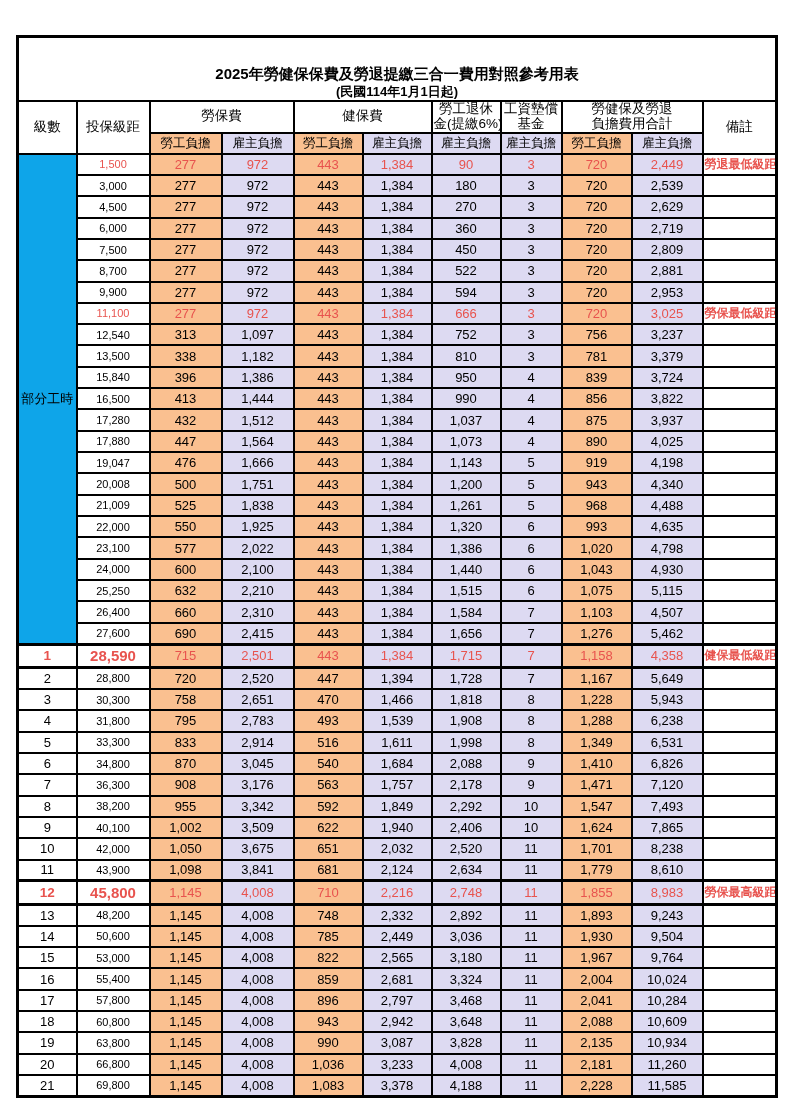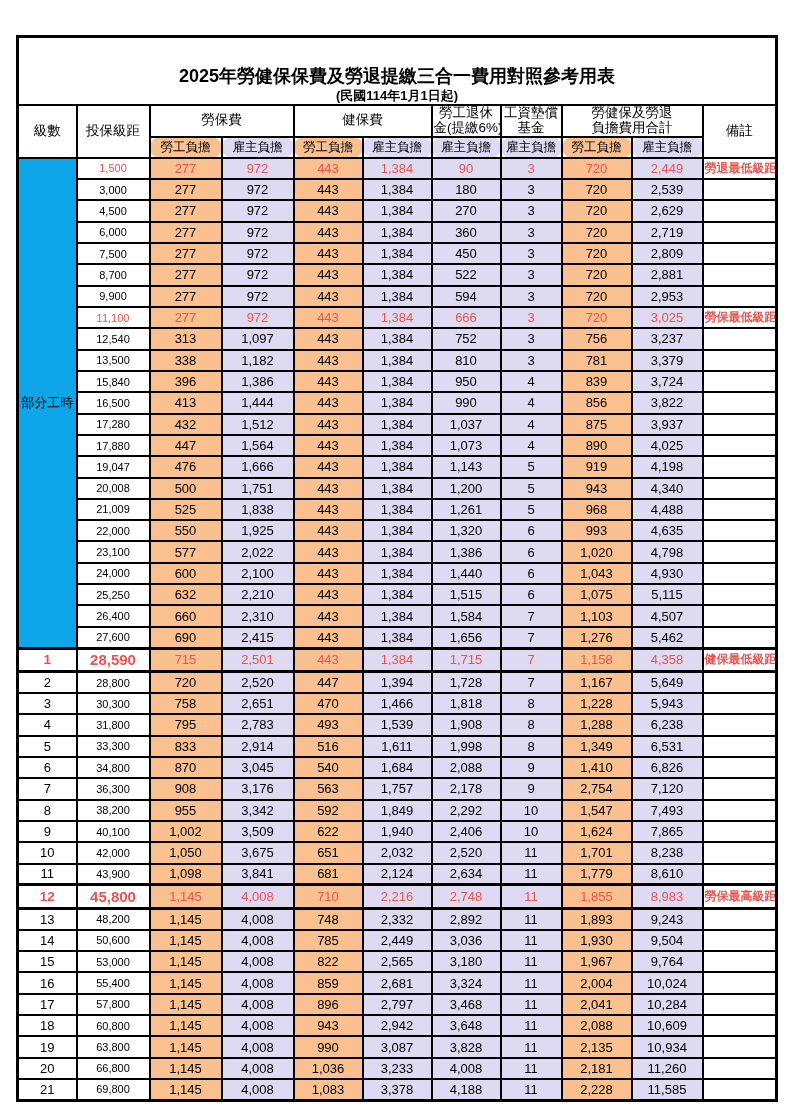--- a/index.html
+++ b/index.html
@@ -14,26 +14,26 @@
     border-collapse:collapse;table-layout:fixed;
     width:759px;
     border:3px solid var(--border);
   }
   th,td{
     border:2px solid var(--border);
     padding:0 1px;text-align:center;vertical-align:middle;
     overflow:hidden;white-space:nowrap;
   }
   tr.title-row th{height:49px;border-bottom:2px solid var(--border);}
-  .title-line1{font-size:18px;font-weight:bold;line-height:1.35;margin-top:26px;}
+  .title-line1{font-size:15px;font-weight:bold;line-height:1.35;margin-top:26px;}
   .title-line2{font-size:13px;font-weight:bold;line-height:1.2;}
   thead tr.h1{height:31px;}
   thead tr.h1 th{font-weight:normal;font-size:13.5px;line-height:1.1;}
   thead tr.h2{height:21px;}
-  thead tr.h2 th{font-weight:normal;font-size:12.5px;border-radius:10px;}
+  thead tr.h2 th{font-weight:normal;font-size:12.5px;}
   tbody tr{height:21.34px;}
   tbody td{font-size:13px;}
   td.bracket{font-size:11px;}
   td.level{font-size:13px;}
   td.note{font-size:12px;font-weight:bold;color:var(--red);}
   td.part-time{font-size:13px;color:#000 !important;background:#0ea5e9;}
   .bg-e{background:var(--emp);}
   .bg-r{background:var(--er);}
   .sub-emp{background:var(--emp);}
   .sub-er{background:var(--er);}
@@ -456,21 +456,21 @@
         </tr>
         <tr>
           <td class="level">7</td>
           <td class="bracket">36,300</td>
           <td class="num bg-e">908</td>
           <td class="num bg-r">3,176</td>
           <td class="num bg-e">563</td>
           <td class="num bg-r">1,757</td>
           <td class="num bg-r">2,178</td>
           <td class="num bg-r">9</td>
-          <td class="num bg-e">2,754</td>
+          <td class="num bg-e">1,471</td>
           <td class="num bg-r">7,120</td>
           <td class="note"></td>
         </tr>
         <tr>
           <td class="level">8</td>
           <td class="bracket">38,200</td>
           <td class="num bg-e">955</td>
           <td class="num bg-r">3,342</td>
           <td class="num bg-e">592</td>
           <td class="num bg-r">1,849</td>

